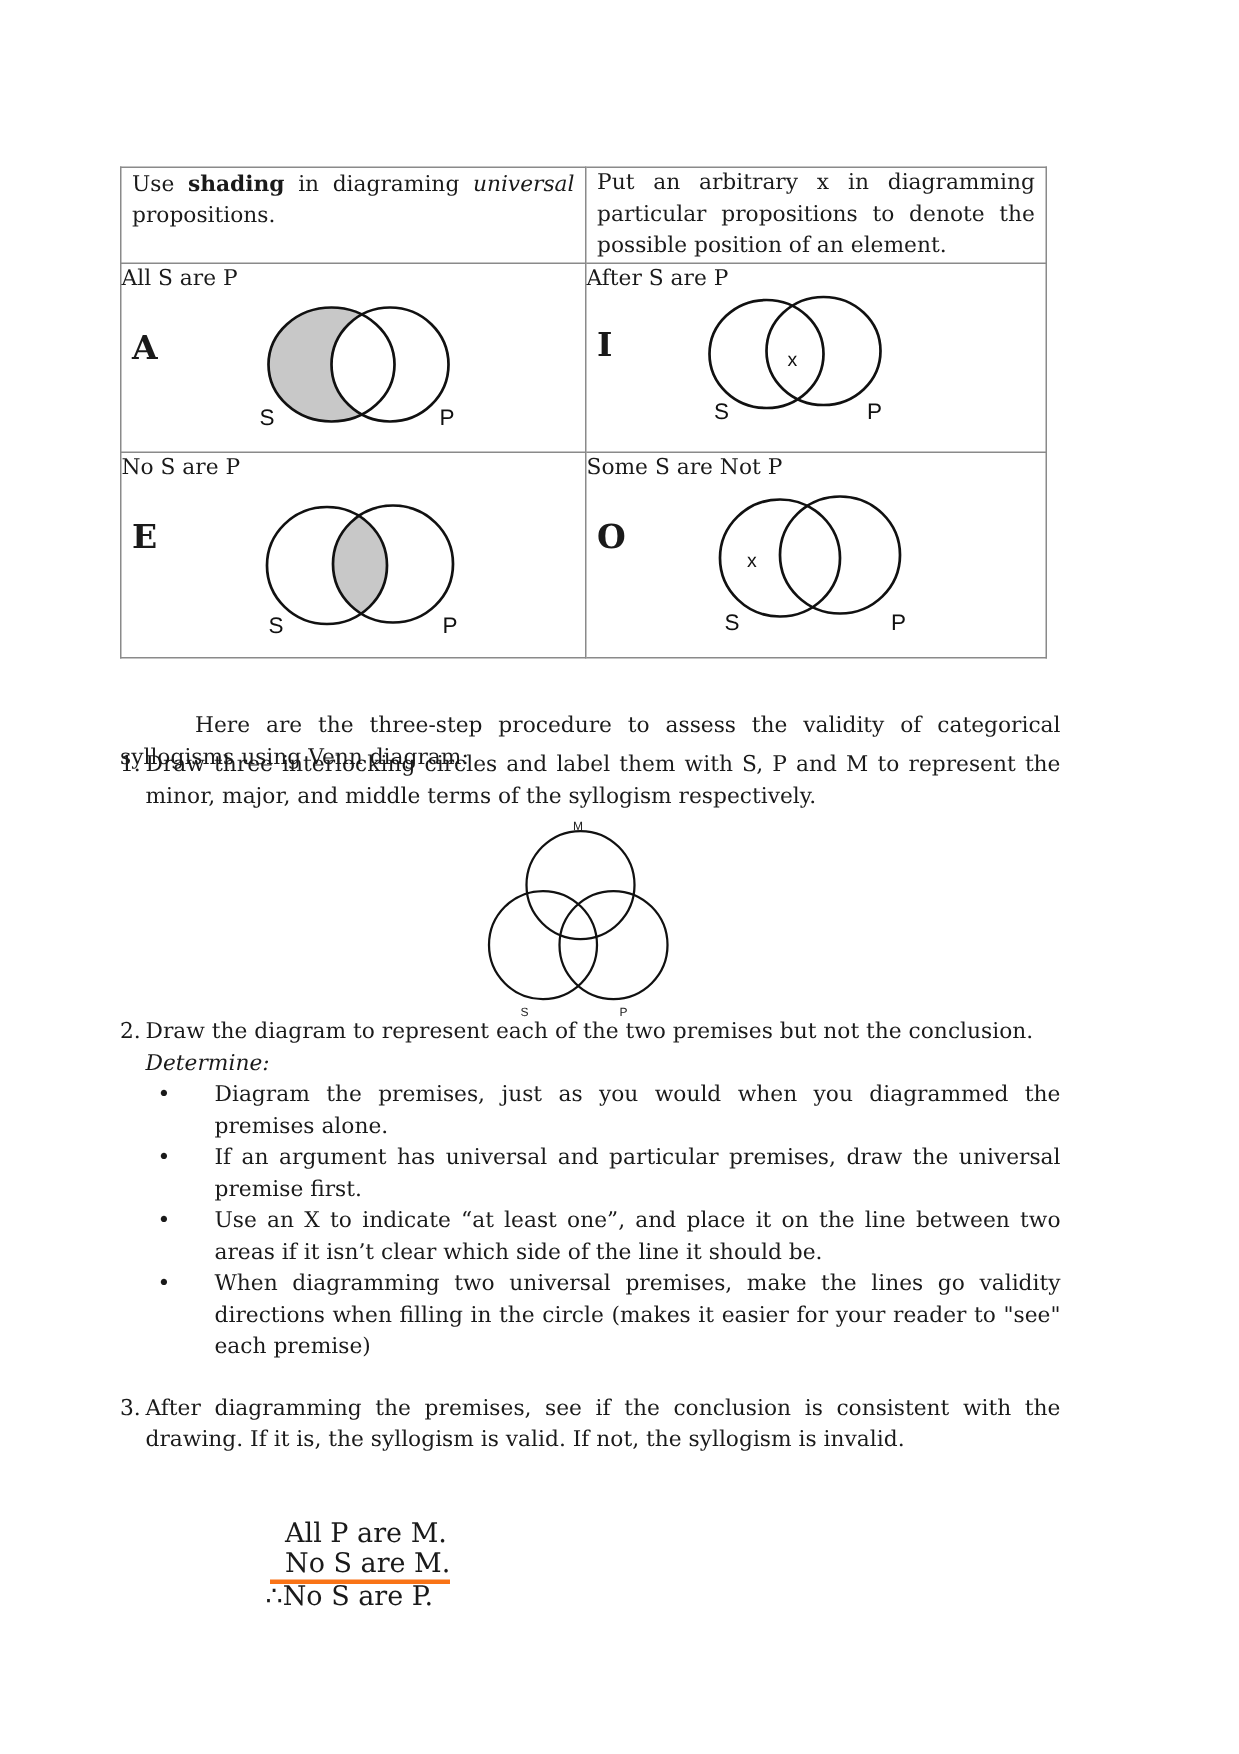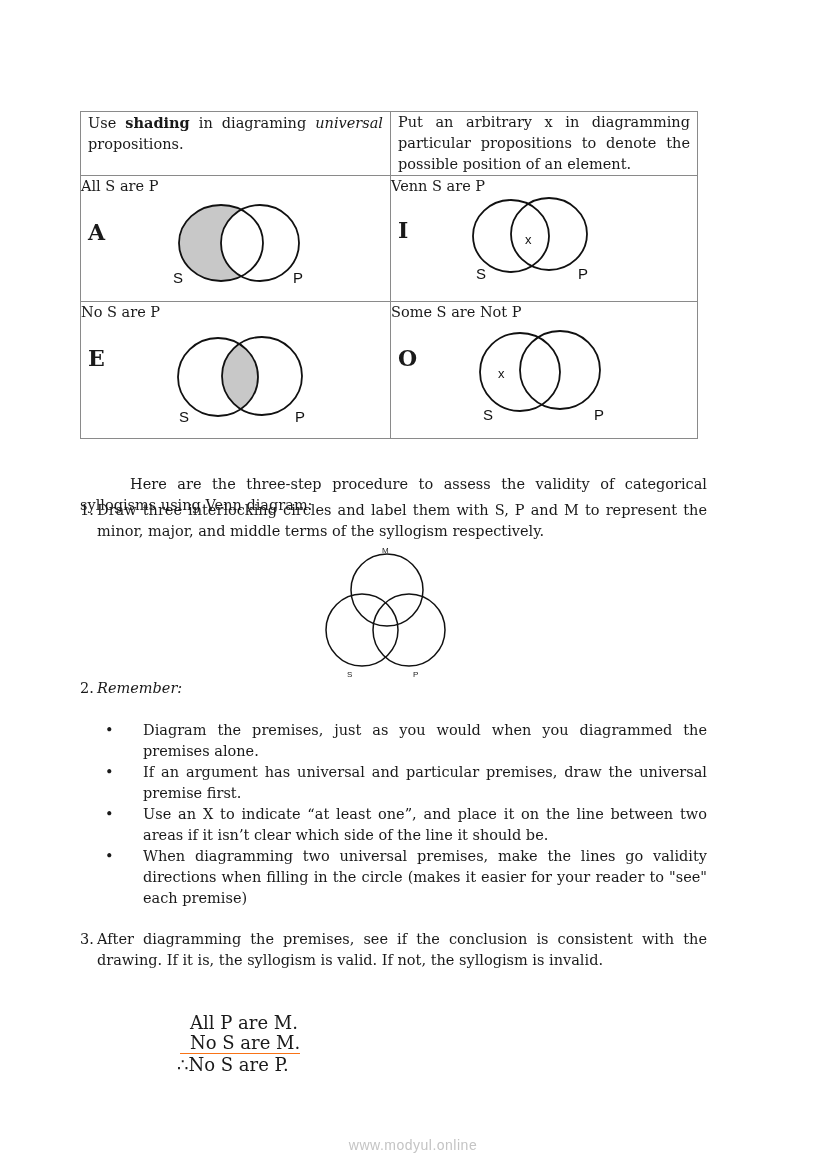--- a/index.html
+++ b/index.html
@@ -59,21 +59,21 @@
           <ellipse cx="140" cy="67" rx="42" ry="38" fill="#c8c8c8" stroke="none"></ellipse>
           <ellipse cx="179" cy="67" rx="39" ry="38" fill="#ffffff" stroke="none"></ellipse>
           <ellipse cx="140" cy="67" rx="42" ry="38" fill="none" stroke="#111" stroke-width="1.8"></ellipse>
           <ellipse cx="179" cy="67" rx="39" ry="38" fill="none" stroke="#111" stroke-width="1.8"></ellipse>
           <text x="92" y="107" font-family="Liberation Sans, DejaVu Sans, sans-serif" font-size="15" fill="#111">S</text>
           <text x="212" y="107" font-family="Liberation Sans, DejaVu Sans, sans-serif" font-size="15" fill="#111">P</text>
         </svg>
       </td>
 
       <td class="diag-cell">
-        <div class="diag-title">Venn S are P</div>
+        <div class="diag-title">After S are P</div>
         <div class="letter" style="top:41px;">I</div>
         <svg class="diag-svg" width="308" height="125">
           <ellipse cx="120" cy="60" rx="38" ry="36" fill="none" stroke="#111" stroke-width="1.8"></ellipse>
           <ellipse cx="158" cy="58" rx="38" ry="36" fill="none" stroke="#111" stroke-width="1.8"></ellipse>
           <text x="134" y="68" font-family="Liberation Sans, DejaVu Sans, sans-serif" font-size="13" fill="#111">x</text>
           <text x="85" y="103" font-family="Liberation Sans, DejaVu Sans, sans-serif" font-size="15" fill="#111">S</text>
           <text x="187" y="103" font-family="Liberation Sans, DejaVu Sans, sans-serif" font-size="15" fill="#111">P</text>
         </svg>
       </td>
     </tr>
@@ -122,21 +122,22 @@
     <circle cx="77" cy="48" r="36" fill="none" stroke="#111" stroke-width="1.5"></circle>
     <circle cx="52" cy="88" r="36" fill="none" stroke="#111" stroke-width="1.5"></circle>
     <circle cx="99" cy="88" r="36" fill="none" stroke="#111" stroke-width="1.5"></circle>
     <text x="72" y="11" font-family="Liberation Sans, DejaVu Sans, sans-serif" font-size="8" fill="#222">M</text>
     <text x="37" y="135" font-family="Liberation Sans, DejaVu Sans, sans-serif" font-size="8" fill="#222">S</text>
     <text x="103" y="135" font-family="Liberation Sans, DejaVu Sans, sans-serif" font-size="8" fill="#222">P</text>
   </svg>
 
   <div class="list-item" style="top:666px;">
     <span class="num">2.</span>
-    <div class="item-body" style="font-style:italic;">Remember:</div>
+    <div class="item-body">Draw the diagram to represent each of the two premises but not the conclusion.</div>
+    <div class="item-body" style="font-style:italic;">Determine:</div>
   </div>
 
   <div class="bullet" style="top:708px;">
     <span class="dot">•</span>
     <div class="btext">Diagram the premises, just as you would when you diagrammed the premises alone.</div>
   </div>
   <div class="bullet" style="top:750px;">
     <span class="dot">•</span>
     <div class="btext">If an argument has universal and particular premises, draw the universal premise first.</div>
   </div>
@@ -148,17 +149,16 @@
     <span class="dot">•</span>
     <div class="btext">When diagramming two universal premises, make the lines go validity directions when filling in the circle (makes it easier for your reader to "see" each premise)</div>
   </div>
 
   <div class="list-item" style="top:917px;">
     <span class="num">3.</span>
     <div class="item-body">After diagramming the premises, see if the conclusion is consistent with the drawing. If it is, the syllogism is valid. If not, the syllogism is invalid.</div>
   </div>
 
   <div class="syl" style="left:190px; top:1000px;">All P are M.</div>
-  <div class="syl" style="left:180px; top:1021px; border-bottom:1px solid #f97316; padding-left:10px; line-height:19px; height:20px;"><span>No S are M.</span></div>
+  <div class="syl" style="left:180px; top:1021px; border-bottom:3px solid #f97316; padding-left:10px; line-height:19px; height:20px;"><span>No S are M.</span></div>
   <div class="syl" style="left:177px; top:1042px;"><span>∴</span><span>No S are P.</span></div>
 
-  <div class="watermark">www.modyul.online</div>
 </div>
 
 </body></html>

